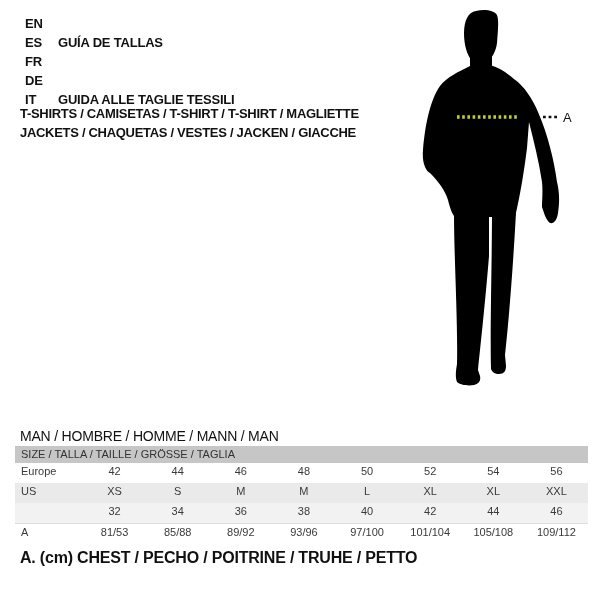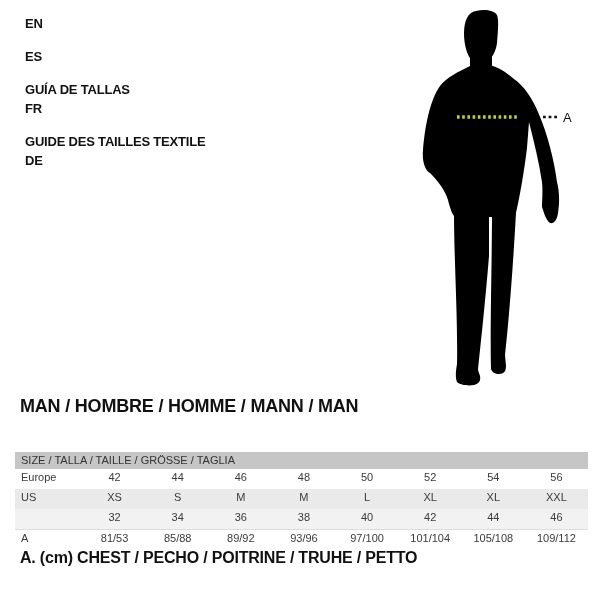--- a/index.html
+++ b/index.html
@@ -5,39 +5,39 @@
   html,body{margin:0;padding:0;}
   body{
     width:600px;height:600px;background:#ffffff;
     font-family:"Liberation Sans", sans-serif;color:#111;
     position:relative;overflow:hidden;
   }
   .page{position:absolute;left:0;top:0;width:600px;height:600px;}
 
   
   .lang-block{position:absolute;left:25px;top:14px;}
-  .lang-row{display:flex;font-weight:700;font-size:13px;line-height:19px;letter-spacing:-0.2px;flex-direction:column;}
+  .lang-row{display:flex;font-weight:700;font-size:13px;line-height:19px;letter-spacing:-0.2px;}
   .lang-code{width:33px;flex:0 0 33px;}
 
   
   .cat-block{position:absolute;left:20px;top:104px;font-weight:700;font-size:13px;line-height:19px;letter-spacing:-0.3px;}
 
   
   .figure{position:absolute;left:410px;top:0;width:170px;height:410px;}
   .sil{fill:var(--silhouette,#000);}
   .dash-chest{stroke:var(--measure-dash,#c3d02c);stroke-width:3.5;stroke-dasharray:2.6 2.6;fill:none;}
   .dash-ext{stroke:#111;stroke-width:2.4;stroke-dasharray:2.8 2.8;fill:none;}
   .a-label{font-family:"Liberation Sans",sans-serif;font-size:13px;fill:#111;}
 
   
-  .section-title{position:absolute;left:20px;top:396px;font-weight:700;font-size:18px;letter-spacing:-0.2px;}
+  .section-title{position:absolute;left:20px;top:428px;font-weight:400;font-size:14px;letter-spacing:-0.2px;}
 
   
   .size-table{position:absolute;left:15px;top:446px;width:573px;font-size:11px;color:#3a3a3a;}
-  .t-header{background:var(--header-bg,#c6c6c6);height:17px;line-height:17px;padding-left:6px;color:#333;margin-top:6px;}
+  .t-header{background:var(--header-bg,#c6c6c6);height:17px;line-height:17px;padding-left:6px;color:#333;}
   .t-row{display:flex;height:20px;line-height:16px;}
   .t-label{width:62px;flex:0 0 62px;padding-left:6px;text-align:left;}
   .t-cell{flex:1;text-align:center;}
   .row-us{background:var(--row-shaded,#eaeaea);}
   .row-bare{background:var(--row-shaded-light,#f2f2f2);}
   .row-a{border-top:1px solid #ddd;}
 
   
   .footnote{position:absolute;left:20px;top:549px;font-weight:700;font-size:16px;letter-spacing:-0.2px;}
 </style>
@@ -49,27 +49,34 @@
   <div class="lang-block">
     <div class="lang-row">
       <span class="lang-code">EN</span>
     </div>
     <div class="lang-row">
       <span class="lang-code">ES</span>
       <span class="lang-title">GUÍA DE TALLAS</span>
     </div>
     <div class="lang-row">
       <span class="lang-code">FR</span>
-      <span class="lang-title">GUIDE DES TAILLES TEXTILE</span>
     </div>
     <div class="lang-row">
       <span class="lang-code">DE</span>
     </div>
+    <div class="lang-row">
+      <span class="lang-code">IT</span>
+      <span class="lang-title">GUIDA ALLE TAGLIE TESSILI</span>
+    </div>
   </div>
 
+  <div class="cat-block">
+    <div>T-SHIRTS / CAMISETAS / T-SHIRT / T-SHIRT / MAGLIETTE</div>
+    <div>JACKETS / CHAQUETAS / VESTES / JACKEN / GIACCHE</div>
+  </div>
 
   <div class="figure">
     <svg width="170" height="410" viewBox="0 0 170 410">
 
       <path class="sil" d="M66,11 C58,12 54,21 54,33 C54,45 57,55 62,61 C66,65 72,65 76,63 C82,59 86,51 87,43 C88,31 89,20 87,15 C84,10 74,9 66,11 Z"></path>
 
       <path class="sil" d="M60,56 L82,56 L82,74 L60,74 Z"></path>
 
       <path class="sil" d="M60,66
            C48,72 37,77 30,86

